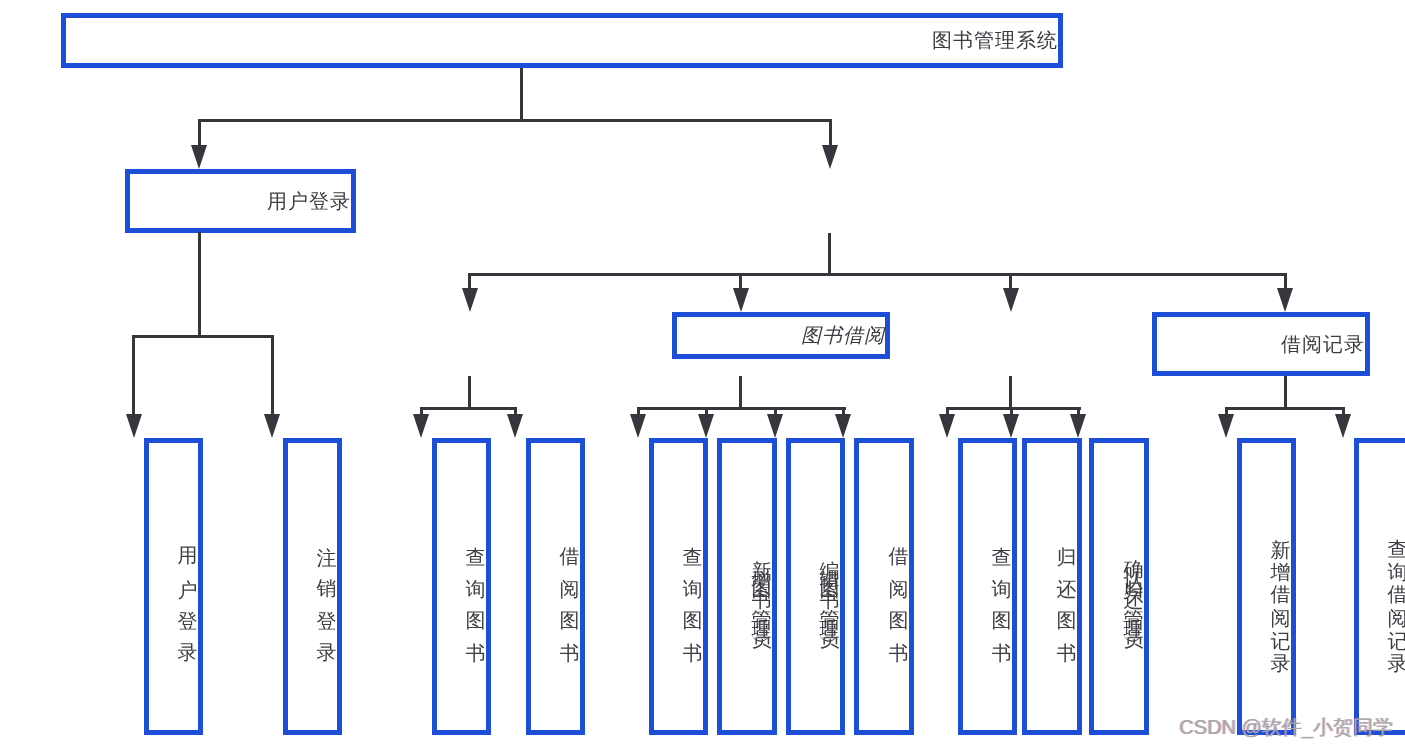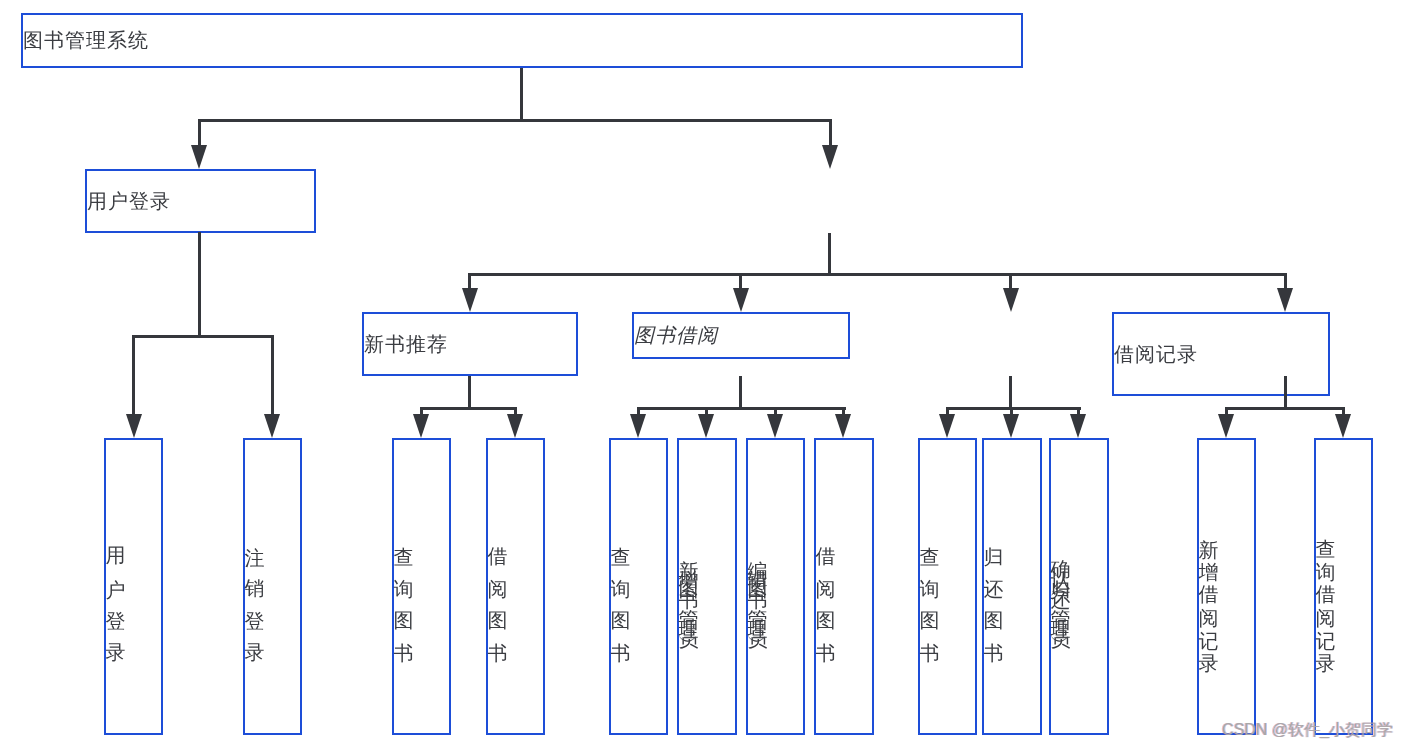--- a/index.html
+++ b/index.html
@@ -2,39 +2,39 @@
 <html><head>
 <meta charset="utf-8">
 <style>
   html,body { margin:0; padding:0; background:#ffffff; }
   #stage {
     position:relative; width:1405px; height:747px; background:#ffffff;
     font-family:"Liberation Sans", sans-serif; color:#3b3d42; overflow:hidden;
   }
   .box {
     position:absolute; box-sizing:border-box; background:#ffffff;
-    border:2px solid #1d4ed8; display:flex; align-items:center; justify-content:flex-start;
+    border:5px solid #1d4ed8; display:flex; align-items:center; justify-content:flex-end;margin-left:40px;
   }
   .box span { font-size:20px; color:#3b3d42; letter-spacing:1px; white-space:nowrap; }
   .leaf span {
     writing-mode:vertical-lr; text-orientation:mixed; line-height:1; letter-spacing:1px;
   }
   .ls4 { letter-spacing:1.6em !important; margin-top:0.8em; }
   .ls6 { letter-spacing:1.15em !important; margin-top:0.55em; }
   .ls9 { letter-spacing:0.5em !important; margin-top:0.25em; }
   .hline, .vline { position:absolute; background:#35373c; }
   .hline { height:3px; }
   .vline { width:3px; }
   .arrow {
     position:absolute; width:0; height:0;
     border-left:8px solid transparent; border-right:8px solid transparent;
     border-top:24px solid #35373c;
   }
   #watermark {
-    position:absolute; right:12px; bottom:6px; font-size:16px; color:#a8a8a8;
+    position:absolute; right:12px; bottom:6px; font-size:20px; color:#a8a8a8;
     text-shadow:-1px 0 rgba(231,110,110,0.45), 1px 0 rgba(110,140,231,0.45);
     white-space:nowrap;
   }
 </style>
 </head>
 <body>
 
 <div id="stage">
 
   <div class="box" style="left:21px; top:13px; width:1002px; height:55px;">
@@ -63,27 +63,24 @@
   <div class="hline" style="left:468px; top:273px; width:819px;"></div>
   <div class="vline" style="left:468px; top:273px; height:17px;"></div>
   <div class="vline" style="left:739px; top:273px; height:17px;"></div>
   <div class="vline" style="left:1009px; top:273px; height:17px;"></div>
   <div class="vline" style="left:1284px; top:273px; height:17px;"></div>
   <div class="arrow" style="left:462px; top:288px;"></div>
   <div class="arrow" style="left:733px; top:288px;"></div>
   <div class="arrow" style="left:1003px; top:288px;"></div>
   <div class="arrow" style="left:1277px; top:288px;"></div>
 
-  <div class="box" style="left:362px; top:312px; width:216px; height:64px;">
-    <span>新书推荐</span>
-  </div>
   <div class="box" style="left:632px; top:312px; width:218px; height:47px;font-style:italic;">
     <span>图书借阅</span>
   </div>
-  <div class="box" style="left:1112px; top:312px; width:218px; height:84px;">
+  <div class="box" style="left:1112px; top:312px; width:218px; height:64px;">
     <span>借阅记录</span>
   </div>
 
   <div class="vline" style="left:468px; top:376px; height:34px;"></div>
   <div class="hline" style="left:420px; top:407px; width:97px;"></div>
   <div class="vline" style="left:420px; top:407px; height:11px;"></div>
   <div class="vline" style="left:514px; top:407px; height:11px;"></div>
   <div class="arrow" style="left:413px; top:414px;"></div>
   <div class="arrow" style="left:507px; top:414px;"></div>
 

